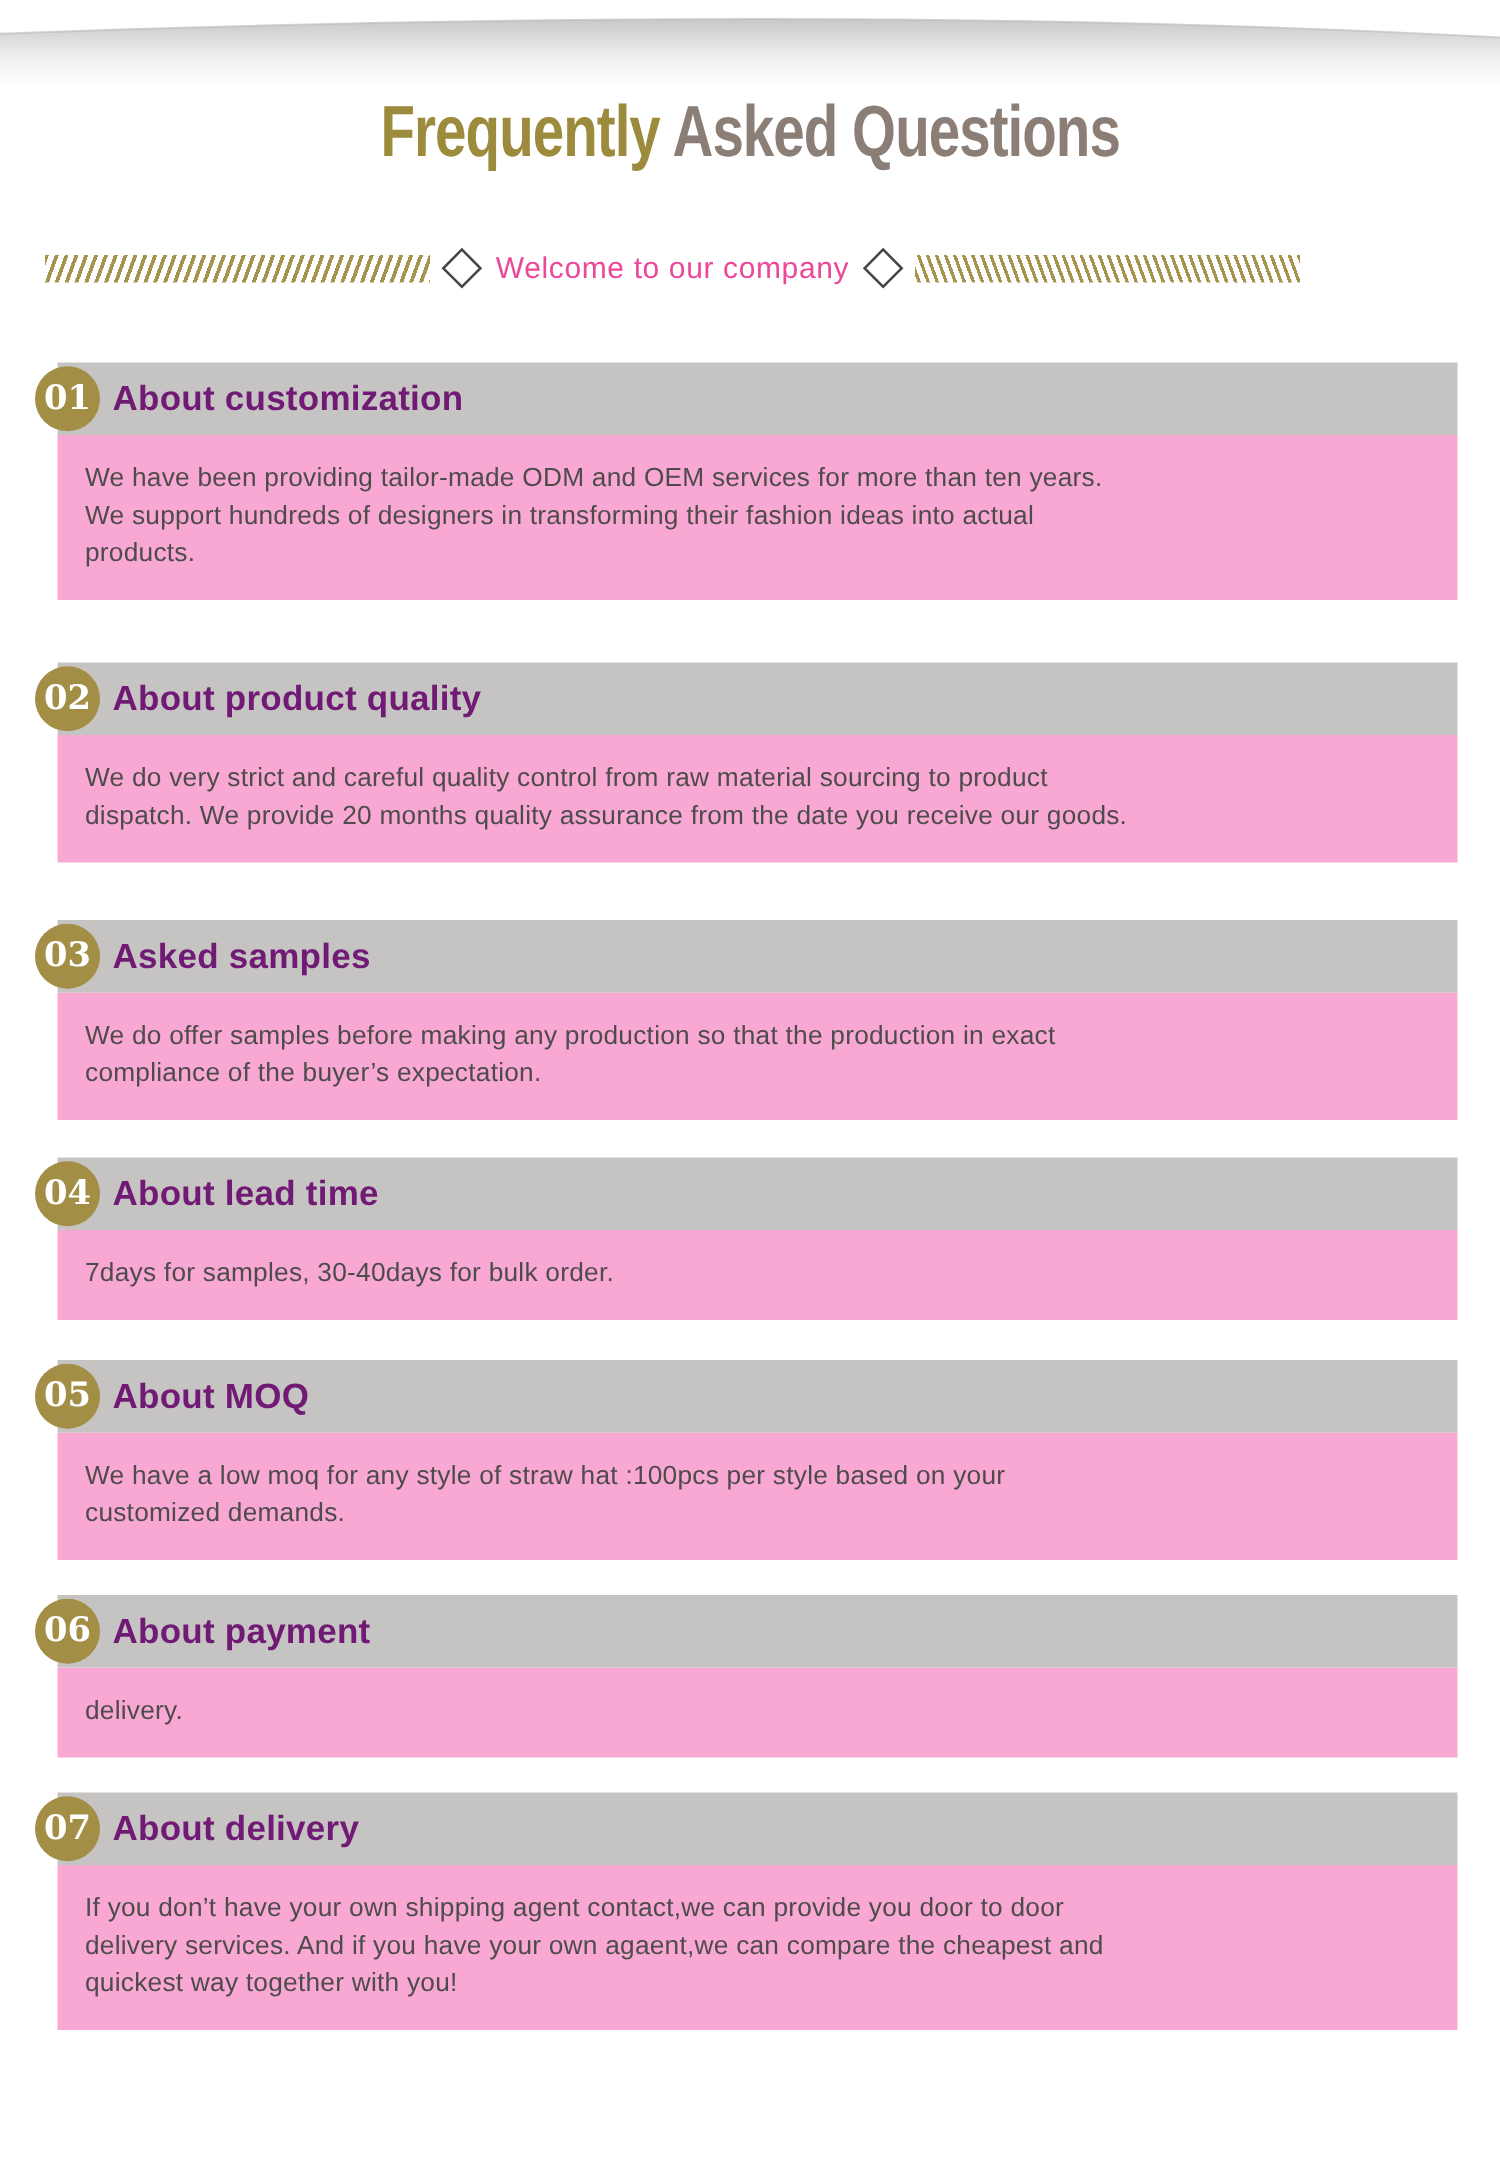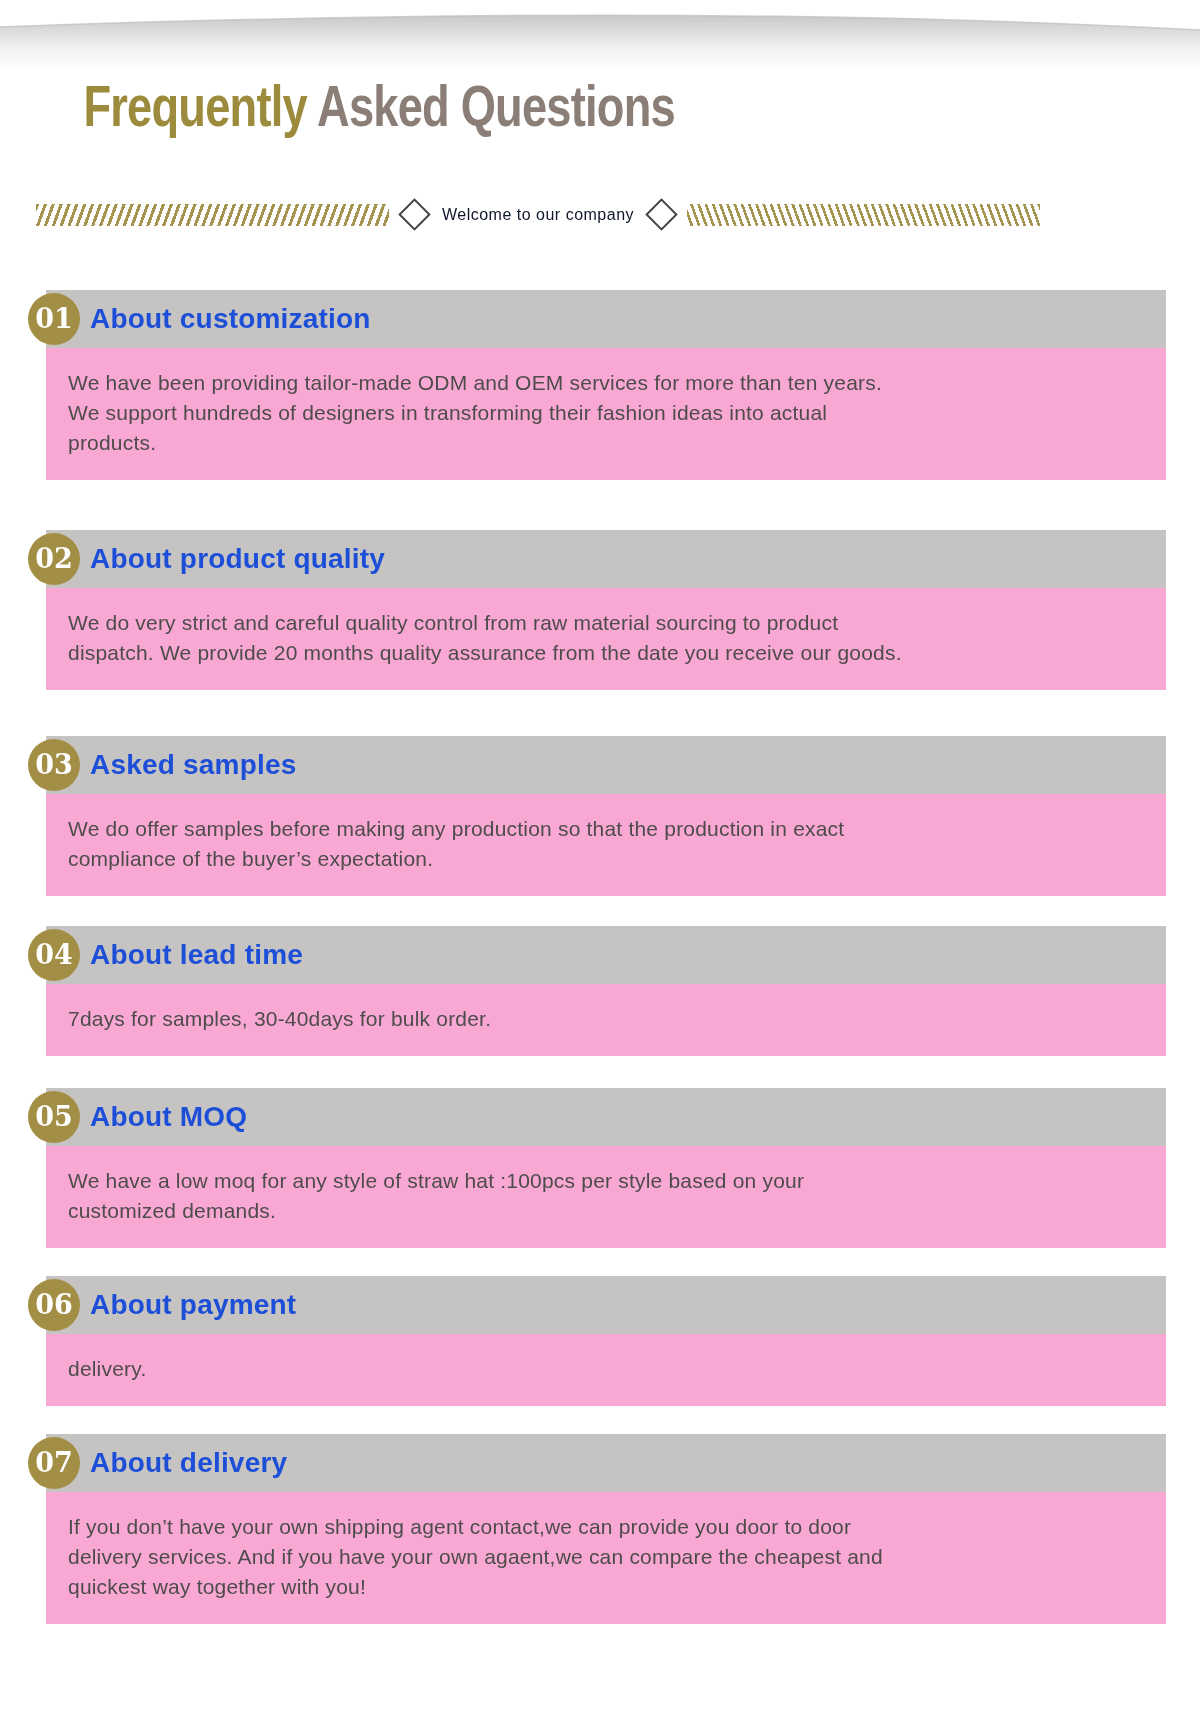--- a/index.html
+++ b/index.html
@@ -3,21 +3,21 @@
 <meta charset="utf-8">
 <style>
   html,body{margin:0;padding:0;}
   body{
     width:1200px;height:1735px;background:#ffffff;position:relative;overflow:hidden;
     font-family:"Liberation Sans",sans-serif;
   }
   
   .top-arc{position:absolute;top:0;left:0;width:1200px;height:70px;pointer-events:none;}
   
-  .title-wrap{padding-top:38px;position:relative;}
+  .title-wrap{text-align:center;padding-top:38px;position:relative;}
   .page-title{
     display:inline-block;transform:scaleX(0.78);transform-origin:50% 50%;
     font-size:58px;line-height:58px;font-weight:bold;letter-spacing:-1px;white-space:nowrap;
   }
   .page-title .t1{color:#9c8b3c;}
   .page-title .t2{color:#8a7e76;margin-left:13px;}
   
   .welcome-row{
     margin-top:26px;display:flex;align-items:center;
     padding-left:36px;padding-right:160px;height:30px;
@@ -27,21 +27,21 @@
     background:repeating-linear-gradient(110deg,#a5944d 0px,#a5944d 3px,transparent 3px,transparent 7.4px);
   }
   .stripes.right{
     background:repeating-linear-gradient(-110deg,#a5944d 0px,#a5944d 2.6px,transparent 2.6px,transparent 6.8px);
   }
   .diamond{
     width:19px;height:19px;border:2.5px solid #474440;background:#ffffff;
     transform:rotate(45deg);margin:0 14px;flex:0 0 auto;
   }
   .welcome-text{
-    flex:0 0 auto;font-size:16px;color:#0f172a;letter-spacing:0.5px;white-space:nowrap;
+    flex:0 0 auto;font-size:24px;color:#ec4899;letter-spacing:0.5px;white-space:nowrap;
     padding:0 2px;
   }
   
   .faq-list{width:1120px;margin:60px 0 0 46px;}
   .faq{position:relative;}
   .faq:nth-child(1){margin-bottom:50px;}
   .faq:nth-child(2){margin-bottom:46px;}
   .faq:nth-child(3){margin-bottom:30px;}
   .faq:nth-child(4){margin-bottom:32px;}
   .faq:nth-child(5){margin-bottom:28px;}
@@ -50,21 +50,21 @@
     background:#c6c4c2;height:58px;display:flex;align-items:center;
     position:relative;padding-left:44px;box-sizing:border-box;
   }
   .faq-badge{
     position:absolute;left:-18px;top:50%;transform:translateY(-50%);
     width:52px;height:52px;border-radius:50%;background:#a38e46;
     display:flex;align-items:center;justify-content:center;
     color:#ffffff;font-family:"DejaVu Serif",serif;font-weight:bold;font-size:27px;
   }
   .faq-title{
-    margin:0;font-size:28px;font-weight:bold;color:#1d4ed8;letter-spacing:0.2px;
+    margin:0;font-size:28px;font-weight:bold;color:#701a75;letter-spacing:0.2px;
     font-family:"Liberation Sans",sans-serif;
   }
   .faq-body{
     background:#f9a8d4;padding:20px 30px 22px 22px;
     font-size:21px;line-height:30px;color:#4d4c4b;letter-spacing:0.2px;
   }
   .faq-body .line{display:block;}
 </style>
 </head>
 <body>

